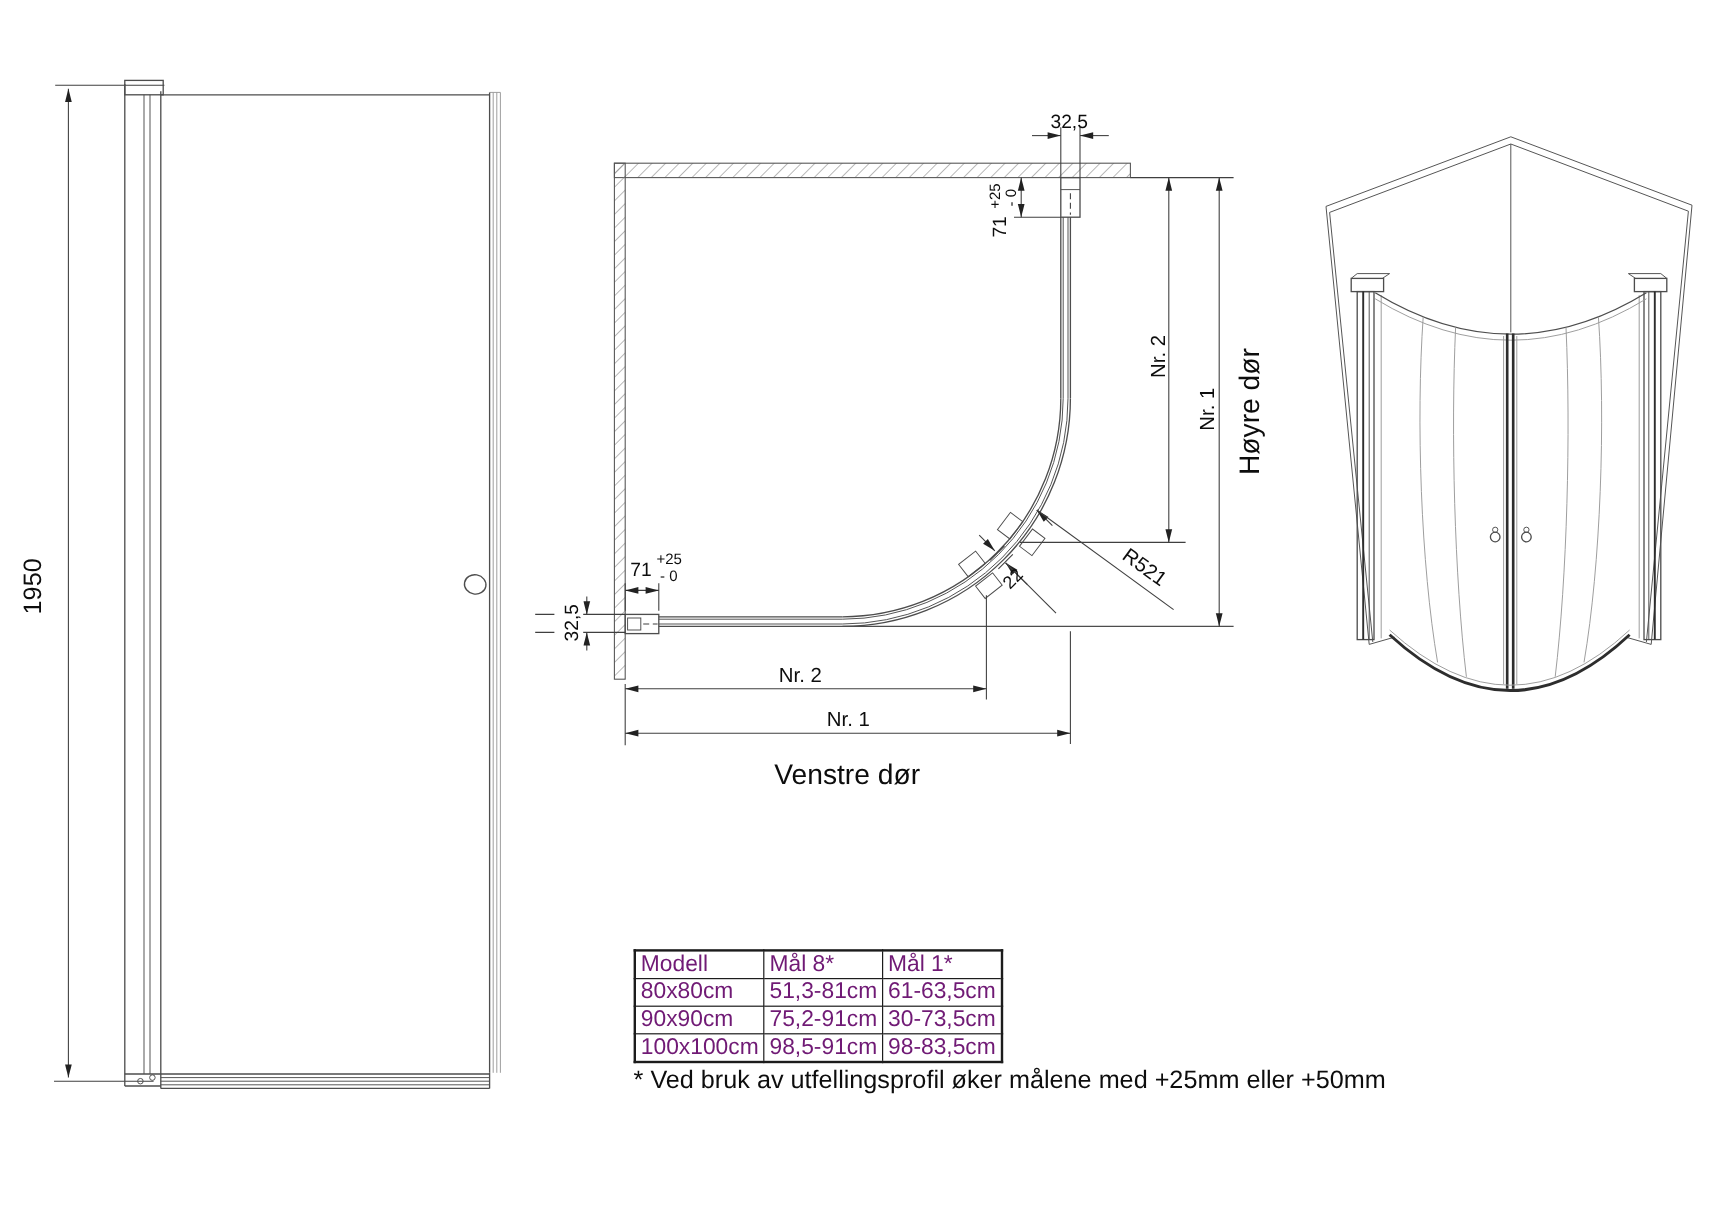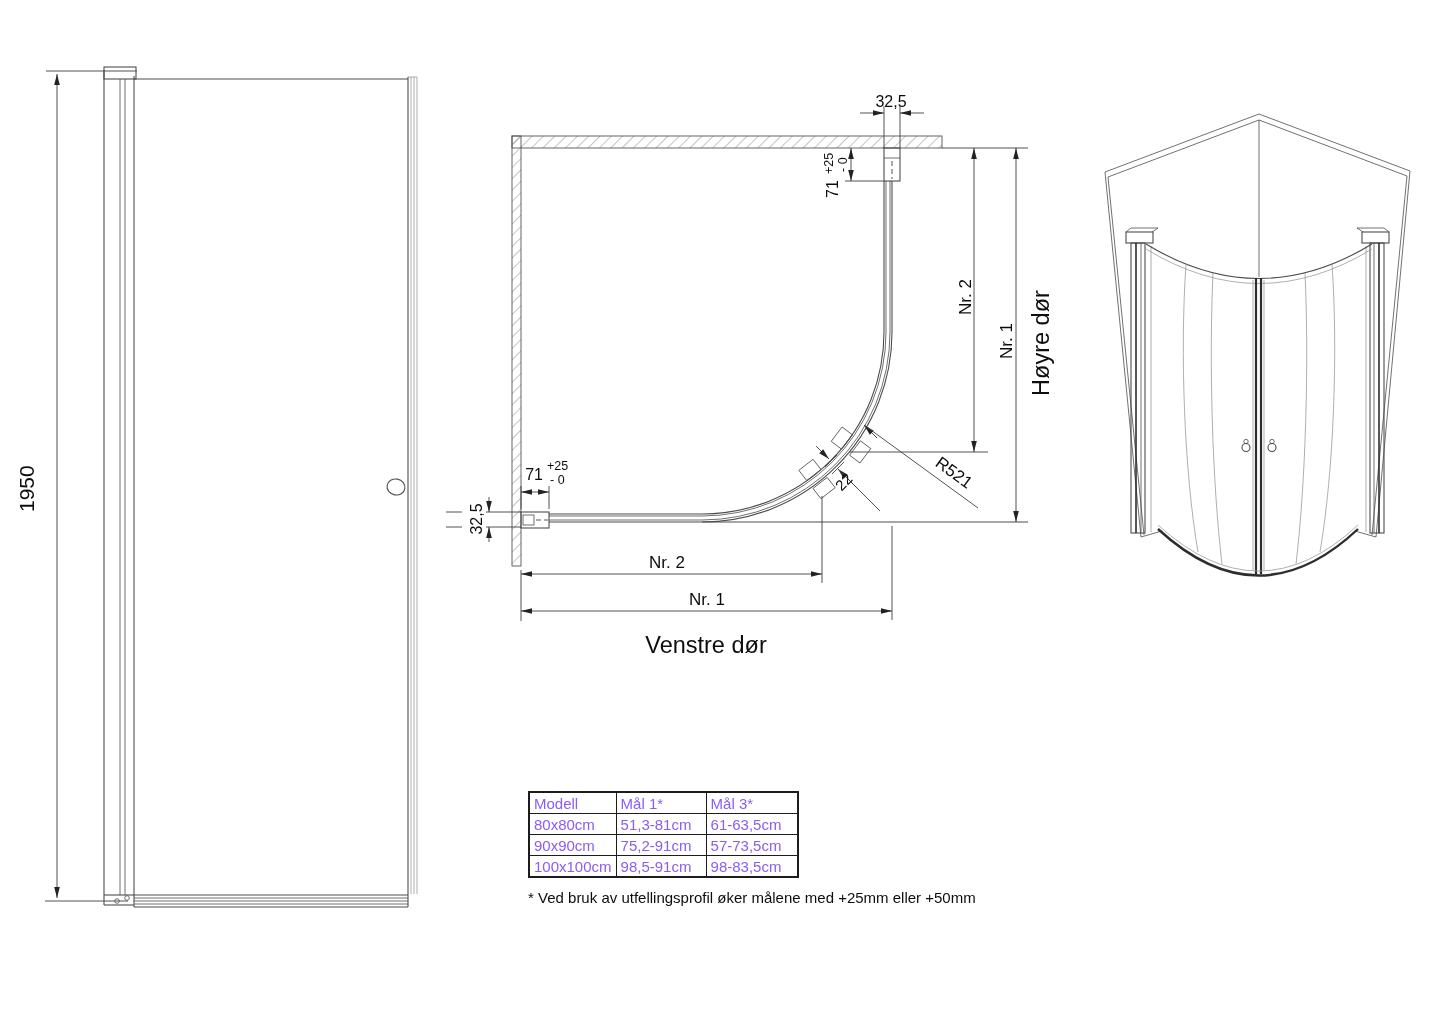--- a/index.html
+++ b/index.html
@@ -9,24 +9,24 @@
   svg text{font-family:"Liberation Sans", sans-serif;fill:#0d0d0d;}
   .t21{font-size:21px;} .t17{font-size:17px;} .t16{font-size:16px;}
   .t15{font-size:15px;} .t12{font-size:12.5px;} .t23{font-size:23.5px;}
   .ln{stroke:#4d4d4d;stroke-width:1.1;fill:none;}
   .thin{stroke:#4d4d4d;stroke-width:0.8;fill:none;}
   .lt{stroke:#9a9a9a;stroke-width:0.8;fill:none;}
   .dim{stroke:#3f3f3f;stroke-width:0.9;fill:none;}
   .dark{stroke:#2d2d2d;fill:none;}
   .spec-table{position:absolute;left:528px;top:791px;border-collapse:collapse;
               border:2px solid #1c1c1c;background:#fff;}
-  .spec-table td{border:1px solid #1c1c1c;font-size:15px;padding:0 4px;height:20px;
-                 white-space:nowrap;color:#8b5cf6;margin-top:44px;}
+  .spec-table td{border:1px solid #1c1c1c;font-size:19px;padding:0 4px;height:20px;
+                 white-space:nowrap;color:#701a75;margin-top:44px;}
   .spec-table td.c{}
-  .footnote{position:absolute;left:528px;top:889px;font-size:15px;color:#0d0d0d;white-space:nowrap;}
+  .footnote{position:absolute;left:528px;top:889px;font-size:21px;color:#0d0d0d;white-space:nowrap;}
 </style>
 </head>
 <body>
 
 <div class="stage">
 
 <svg width="1440" height="1018" viewBox="0 0 1440 1018">
   <defs>
     <marker id="as" markerUnits="userSpaceOnUse" markerWidth="12" markerHeight="8" refX="0.5" refY="4" orient="auto">
       <path d="M0.5,4 L11.5,1.2 L11.5,6.8 Z" fill="#222"></path>
@@ -250,32 +250,32 @@
 
 <table class="spec-table">
   <colgroup>
         <col style="width:85px">
         <col style="width:90px">
         <col style="width:92px">
       </colgroup>
   <tbody>
         <tr>
     <td>Modell</td>
+    <td>Mål 8*</td>
     <td>Mål 1*</td>
-    <td>Mål 3*</td>
   </tr>
   <tr>
     <td>80x80cm</td>
     <td>51,3-81cm</td>
     <td class="c">61-63,5cm</td>
   </tr>
   <tr>
     <td>90x90cm</td>
     <td>75,2-91cm</td>
-    <td class="c">57-73,5cm</td>
+    <td class="c">30-73,5cm</td>
   </tr>
   <tr>
     <td>100x100cm</td>
     <td>98,5-91cm</td>
     <td class="c">98-83,5cm</td>
   </tr>
 </tbody>
     </table>
 
 <div class="footnote">* Ved bruk av utfellingsprofil øker målene med +25mm eller +50mm</div>

